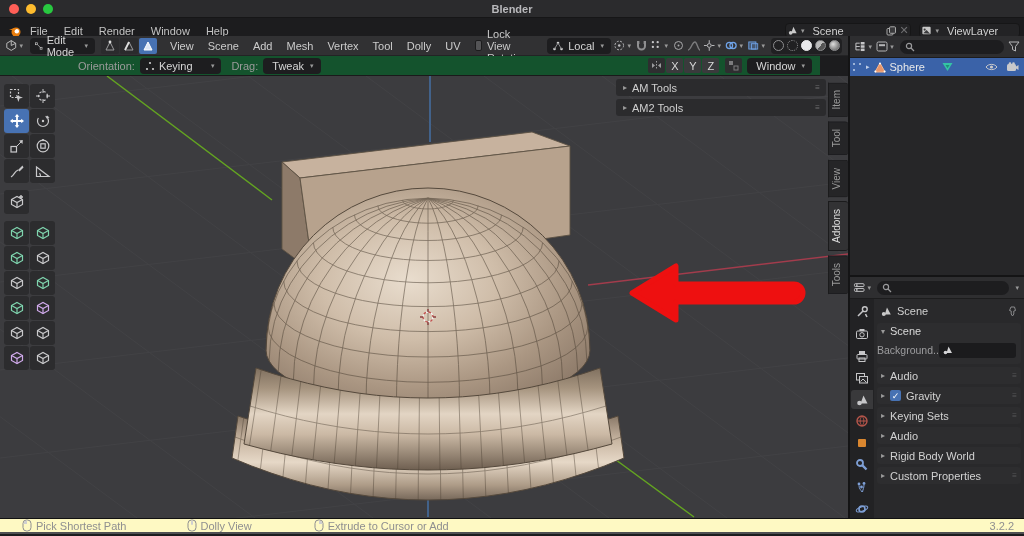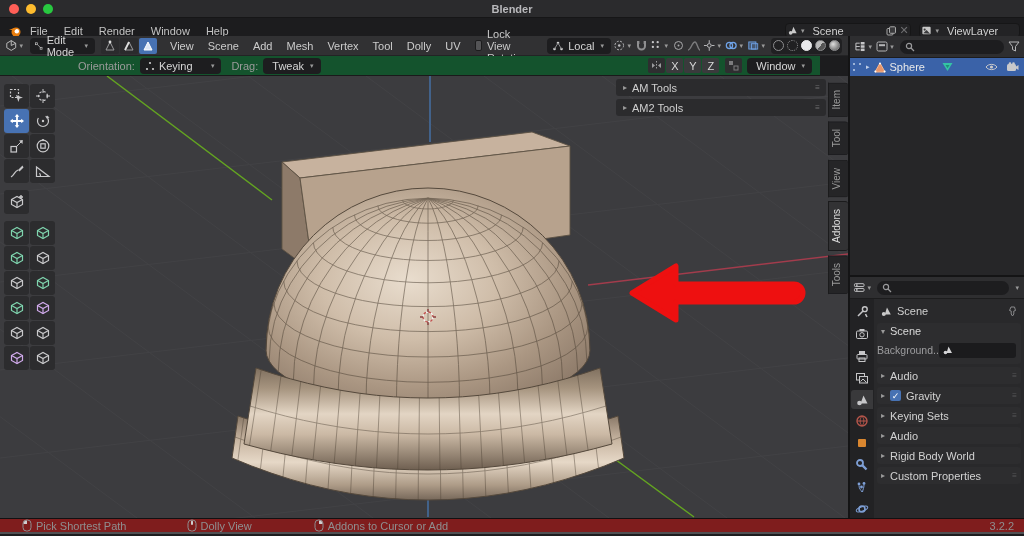--- a/index.html
+++ b/index.html
@@ -96,21 +96,21 @@
   .panel-open { background:#2d2d2f; border-radius:3px; margin-top:3px; padding-bottom:5px; }
   .panel-open .phead { height:16px; display:flex; align-items:center; color:#d8d8d8; padding:0 4px; }
   .prow { display:flex; align-items:center; height:18px; margin-top:2px; }
   .prow .plabel { width:62px; text-align:right; color:#9d9d9f; padding-right:5px; font-size:10.5px; white-space:nowrap;}
   .prow .pfield { flex:1; height:15px; background:#1b1b1d; border-radius:3px; margin-right:5px; display:flex; align-items:center; padding:0 3px; }
   .pfield .eyedrop { margin-left:auto; color:#b9b9b9; }
   .cbx { width:11px; height:11px; border-radius:2px; background:#4772b3; display:flex; align-items:center; justify-content:center;
      color:#fff; font-size:9px; margin-right:5px; }
 
   
-  #statusbar { position:absolute; left:0; top:518px; width:1024px; height:16px; background:#7f1d1d;
+  #statusbar { position:absolute; left:0; top:518px; width:1024px; height:16px; background:#fef9c3;
     display:flex; align-items:center; color:#8f8f90; border-top:1px solid #111112; border-bottom:2px solid #505053; }
   .hint { display:flex; align-items:center; gap:4px; }
   #sb-version { margin-left:auto; margin-right:10px; color:#8f8f90; }
 
   svg { display:block; }
 </style>
 </head>
 <body>
 
 <div id="app">
@@ -883,19 +883,19 @@
           </span>
           <span>Dolly View</span>
         </span>
         <span class="hint" style="margin-left: 62px;">
           <span>
             <svg width="10" height="13" viewBox="0 0 10 13">
               <rect x="1" y="1" width="8" height="11" rx="3.5" fill="none" stroke="#8f8f91"></rect>
               <path d="M8.5 5 H5 V1.6 A3.5 3.5 0 0 1 8.5 5 Z" fill="#cfcfd1"></path>
             </svg>
           </span>
-          <span>Addons to Cursor or Add</span>
+          <span>Extrude to Cursor or Add</span>
         </span>
       </span>
     <span id="sb-version">3.2.2</span>
   </div>
 
 </div>
 
 </body></html>

